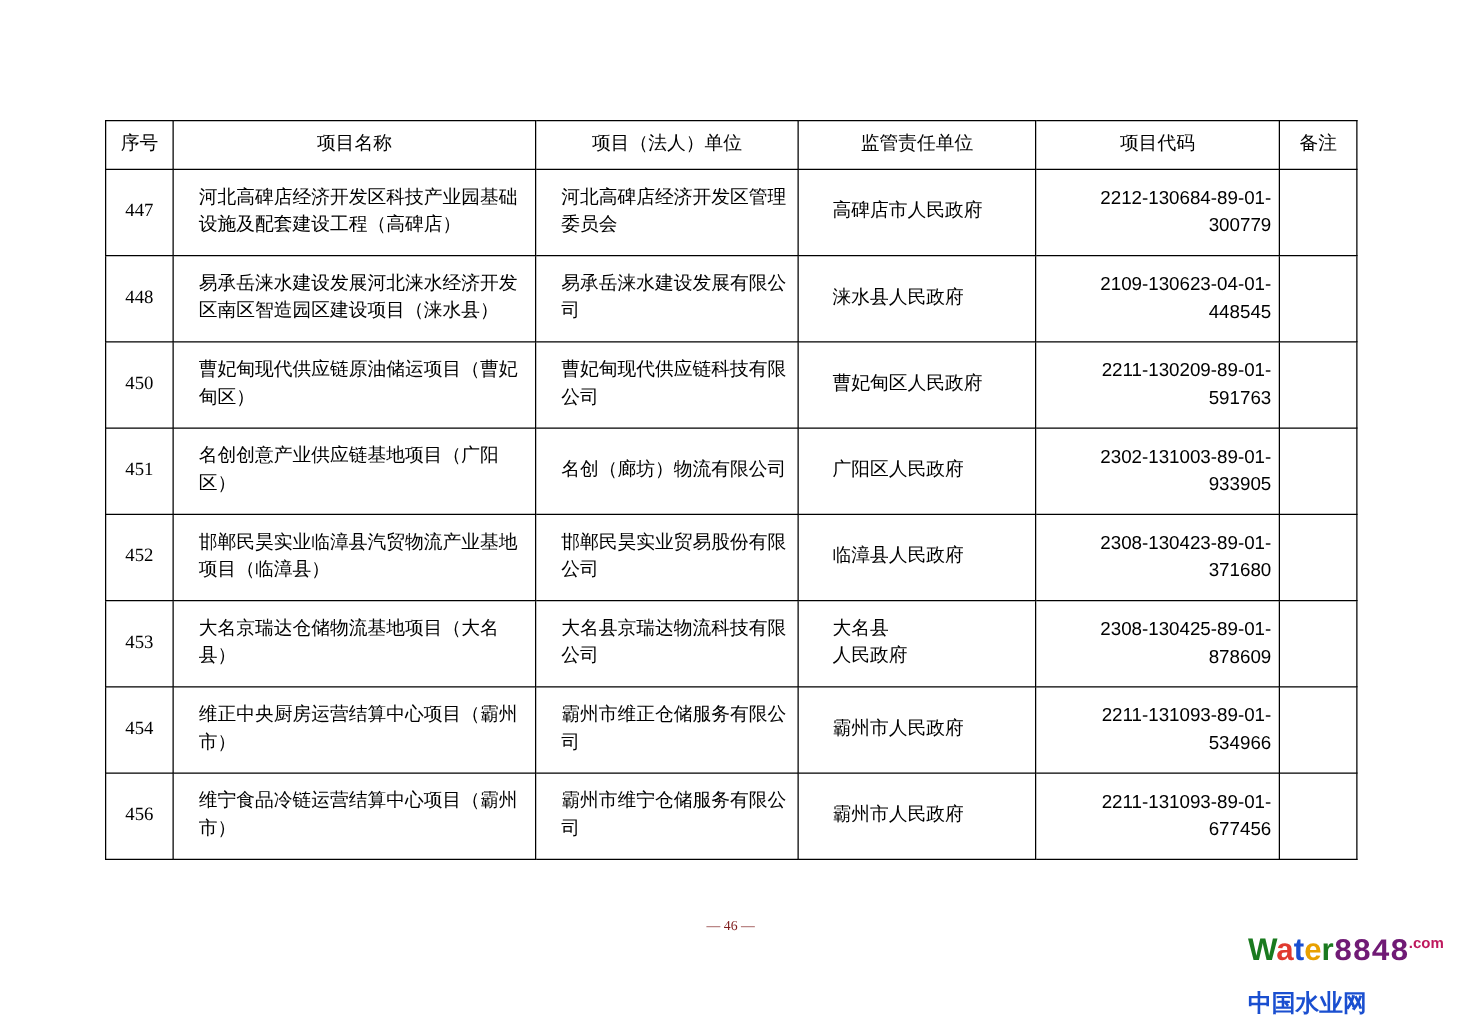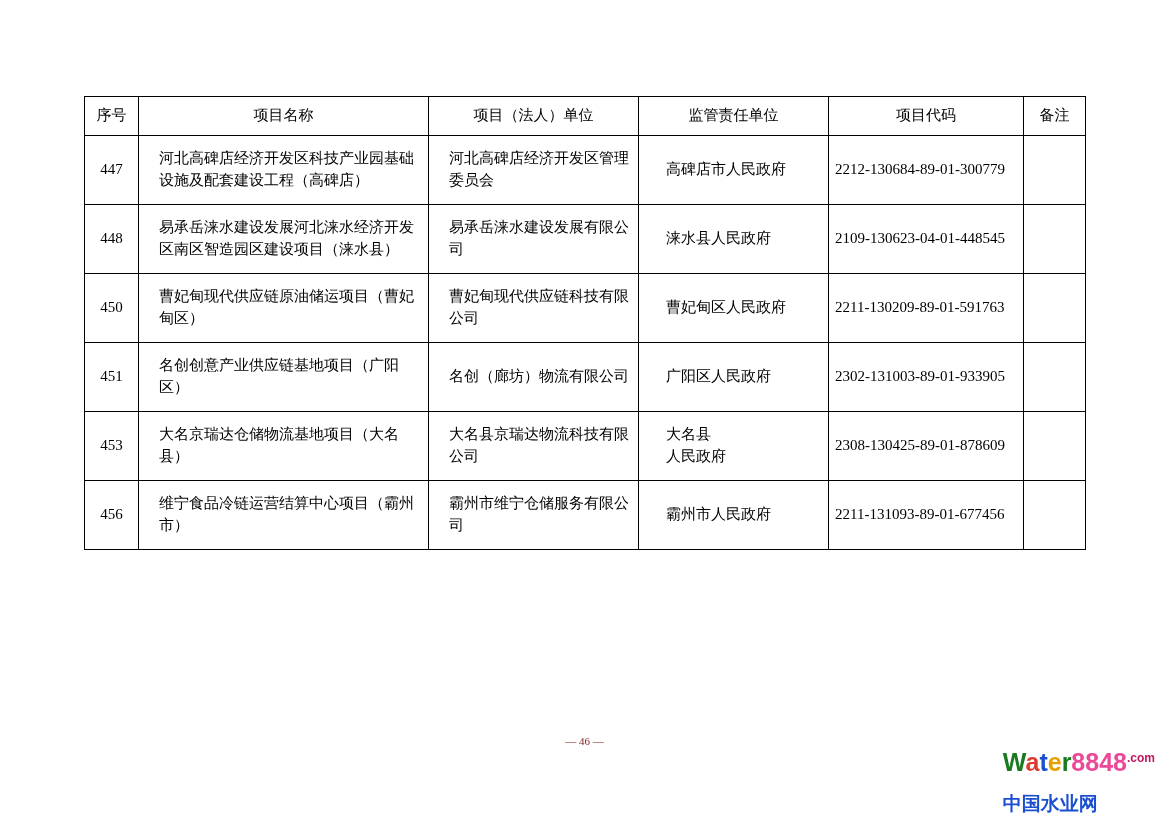--- a/index.html
+++ b/index.html
@@ -58,22 +58,22 @@
   }
   td.name, td.unit {
     text-align: left;
     padding-left: 20px;
   }
   td.org {
     text-align: left;
     padding-left: 27px;
   }
   td.code {
-    text-align: left;
-    font-family: Liberation Serif, serif;
+    text-align: right;
+    font-family: Liberation Sans, sans-serif;
   }
   td.note {
     text-align: center;
   }
   .row-tall td {
     height: 58px;
   }
   .page-number {
     position: absolute;
     left: 0;
@@ -96,21 +96,21 @@
     font-size: 25px;
     font-weight: bold;
     letter-spacing: 0px;
     white-space: nowrap;
   }
   .wm-w { color: #1a7a1f; }
   .wm-a { color: #e03a2f; }
   .wm-t { color: #1a4fd0; }
   .wm-e { color: #e8a000; }
   .wm-r { color: #1a7a1f; }
-  .wm-num { color: #ec4899; }
+  .wm-num { color: #701a75; font-family: Liberation Mono, monospace; }
   .wm-dom { color: #be185d; font-size: 12px; vertical-align: super; }
   .wm-line2 {
     font-size: 19px;
     font-weight: bold;
     color: #1a4fd0;
     margin-top: 17px;
     white-space: nowrap;
   }
   .nowrap-org { white-space: pre-line; }
 </style>
@@ -165,29 +165,45 @@
       </tr>
       <tr class="row-tall">
         <td class="seq">451</td>
         <td class="name">名创创意产业供应链基地项目（广阳区）</td>
         <td class="unit">名创（廊坊）物流有限公司</td>
         <td class="org nowrap-org">广阳区人民政府</td>
         <td class="code">2302-131003-89-01-933905</td>
         <td class="note"></td>
       </tr>
       <tr class="row-tall">
+        <td class="seq">452</td>
+        <td class="name">邯郸民昊实业临漳县汽贸物流产业基地项目（临漳县）</td>
+        <td class="unit">邯郸民昊实业贸易股份有限公司</td>
+        <td class="org nowrap-org">临漳县人民政府</td>
+        <td class="code">2308-130423-89-01-371680</td>
+        <td class="note"></td>
+      </tr>
+      <tr class="row-tall">
         <td class="seq">453</td>
         <td class="name">大名京瑞达仓储物流基地项目（大名县）</td>
         <td class="unit">大名县京瑞达物流科技有限公司</td>
         <td class="org nowrap-org">大名县
 人民政府</td>
         <td class="code">2308-130425-89-01-878609</td>
         <td class="note"></td>
       </tr>
       <tr class="row-tall">
+        <td class="seq">454</td>
+        <td class="name">维正中央厨房运营结算中心项目（霸州市）</td>
+        <td class="unit">霸州市维正仓储服务有限公司</td>
+        <td class="org nowrap-org">霸州市人民政府</td>
+        <td class="code">2211-131093-89-01-534966</td>
+        <td class="note"></td>
+      </tr>
+      <tr class="row-tall">
         <td class="seq">456</td>
         <td class="name">维宁食品冷链运营结算中心项目（霸州市）</td>
         <td class="unit">霸州市维宁仓储服务有限公司</td>
         <td class="org nowrap-org">霸州市人民政府</td>
         <td class="code">2211-131093-89-01-677456</td>
         <td class="note"></td>
       </tr>
     </tbody>
   </table>
 

